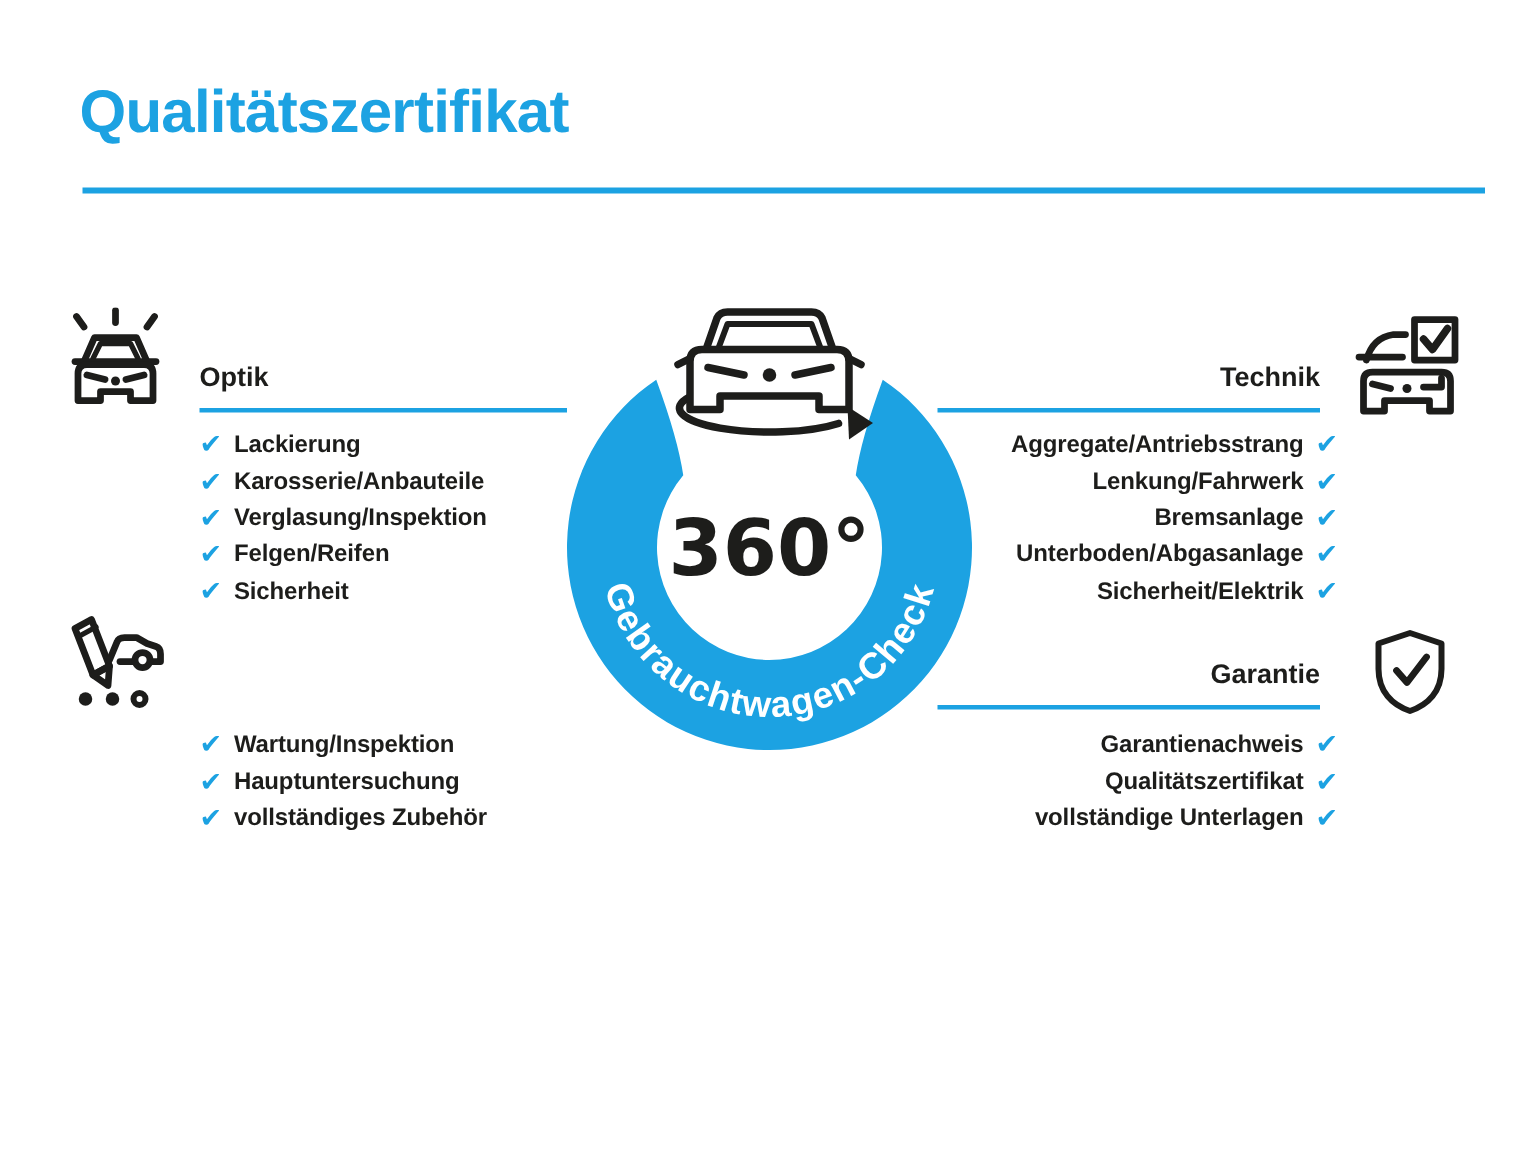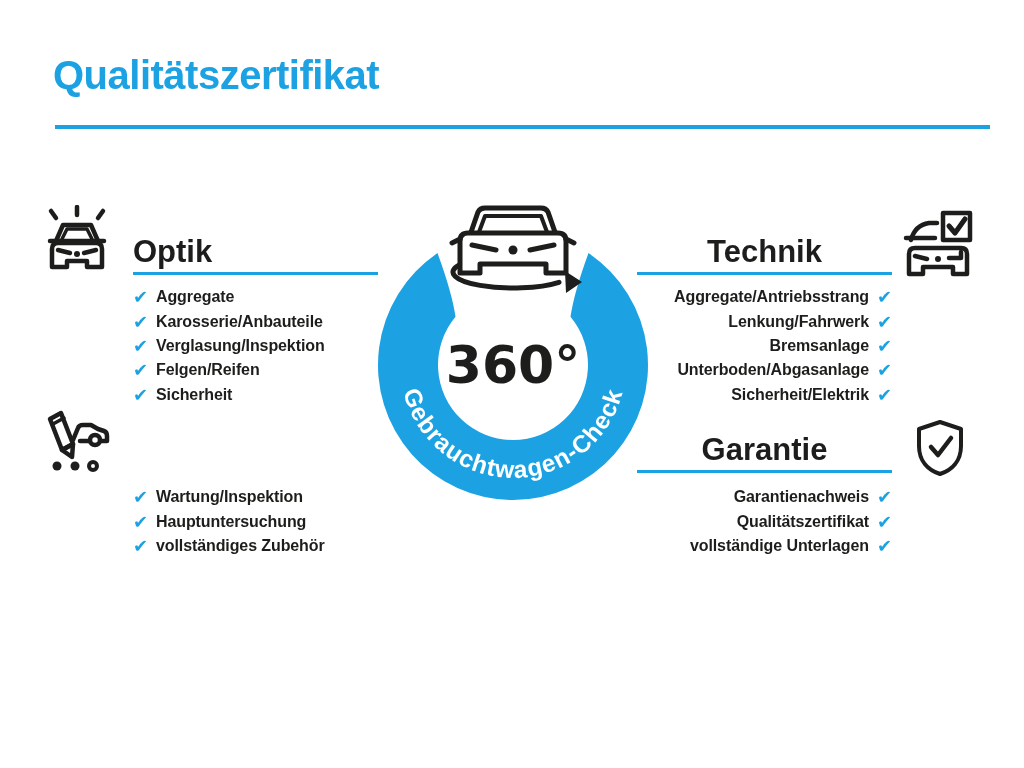--- a/index.html
+++ b/index.html
@@ -8,24 +8,24 @@
     --navy:#001e50;
   }
   html,body{margin:0;padding:0;background:#fff;}
   #canvas{position:relative;width:1024px;height:584px;background:#fff;overflow:hidden;
           font-family:"Liberation Sans",sans-serif;}
 
   .page-title{position:absolute;left:53px;top:52px;font-size:40px;font-weight:700;
               color:var(--accent);letter-spacing:-0.5px;line-height:46px;}
   .top-rule{position:absolute;left:55px;top:125px;width:935px;height:3.5px;background:var(--accent);}
 
-  .sec-head{position:absolute;font-size:31px;font-weight:700;color:var(--dark);
+  .sec-head{position:absolute;font-size:18px;font-weight:700;color:var(--dark);
             border-bottom:3px solid var(--accent);padding-bottom:6px;line-height:29px;}
   .sec-head.left{left:133px;width:245px;text-align:left;}
-  .sec-head.right{right:132px;width:255px;text-align:center;}
+  .sec-head.right{right:144px;width:255px;text-align:right;}
   .head-top{top:237px;}
   .head-bottom{top:435px;}
 
   .list{position:absolute;list-style:none;margin:0;padding:0;}
   .list.left{left:133px;}
   .list.right{right:132px;}
   .list-top{top:285px;}
   .list-bottom{top:485px;}
   .list li{display:flex;align-items:center;height:24.4px;font-size:16px;font-weight:600;
            color:var(--dark);letter-spacing:-0.1px;white-space:nowrap;}
@@ -69,21 +69,21 @@
       <path d="M56 45 L44 48"></path>
     <circle cx="37" cy="49" r="3" fill="#1d1d1b" stroke="none"></circle>
   </svg>
 
   <div class="sec-head left head-top">
     <span>Optik</span>
   </div>
   <ul class="list left list-top">
     <li>
         <span class="chk">✔</span>
-        <span>Aggregate</span>
+        <span>Lackierung</span>
       </li>
     <li>
         <span class="chk">✔</span>
         <span>Karosserie/Anbauteile</span>
       </li>
     <li>
         <span class="chk">✔</span>
         <span>Verglasung/Inspektion</span>
       </li>
     <li>

